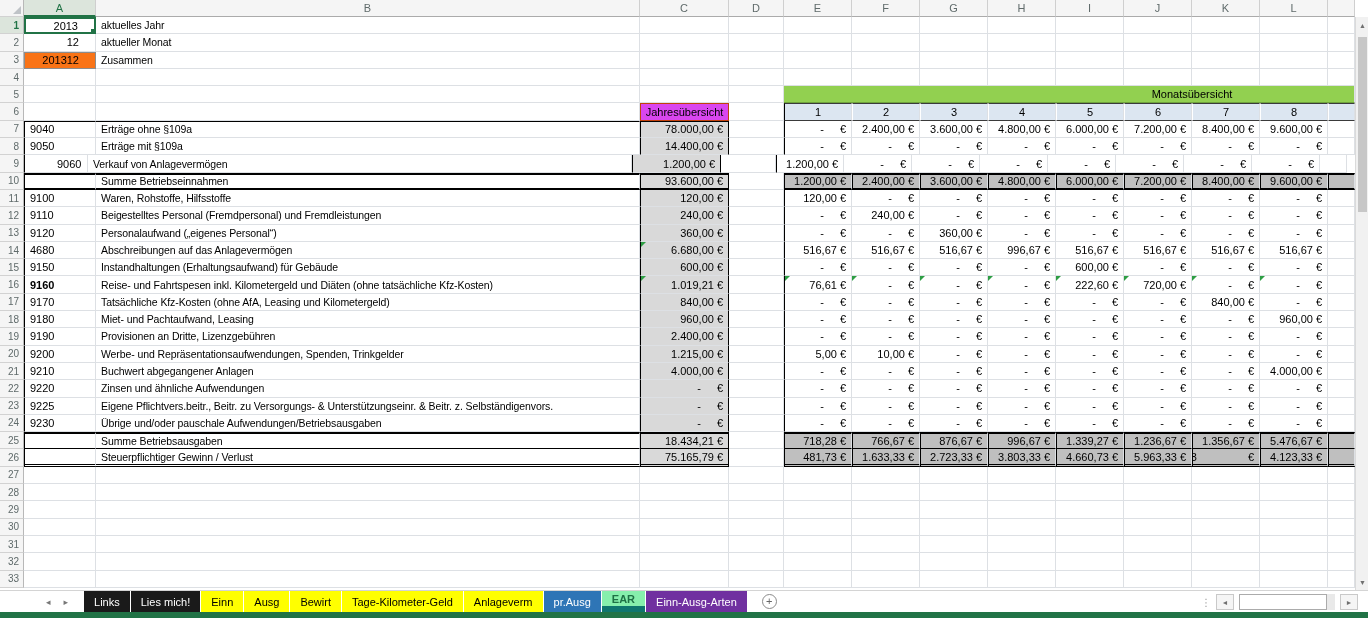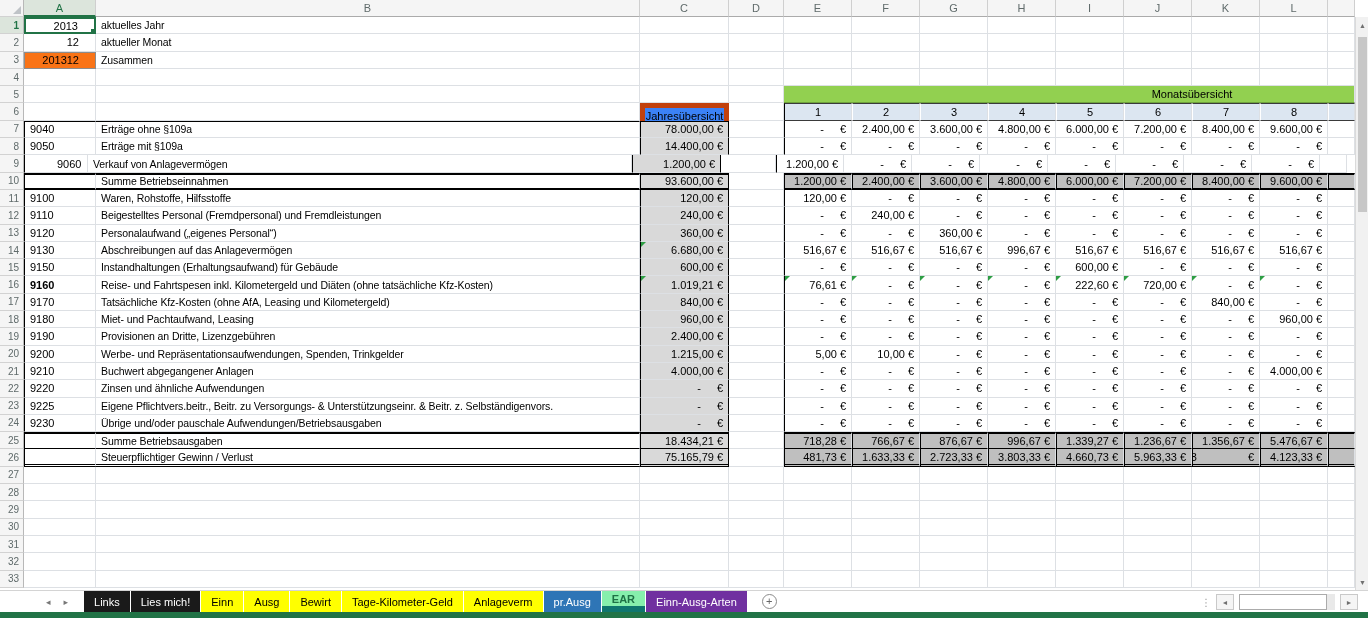--- a/index.html
+++ b/index.html
@@ -27,21 +27,21 @@
   .acct { padding-left:5px; }
   .lbl  { padding-left:5px; font-size:10.5px; letter-spacing:-0.1px; }
 
   .sel  { border:2px solid #217346 !important; background:#fff; position:relative; z-index:2; }
   .sel::after { content:''; position:absolute; right:-3px; bottom:-3px; width:5px; height:5px;
                 background:#217346; border:1px solid #fff; }
   .a3 { background:#f97316; border:1px solid #8C8C8C; }
 
   .band { background:#92D050; position:relative; border-bottom:1px solid #6FA33C; padding:0; }
   .band span { position:absolute; left:408px; top:50%; transform:translate(-50%,-50%); color:#000; }
-  .jah { background:#3b82f6; justify-content:center; border:5px solid #c2410c; padding:8px; }
+  .jah { background:#d946ef; justify-content:center; border:1px solid #c2410c; padding:8px; }
   .mh  { background:#DCE6F1; justify-content:center; padding:0;
          border-top:1px solid #3A3A3A; border-bottom:1px solid #3A3A3A; border-left:1px solid #fff; }
 
   .money { justify-content:flex-end; padding-right:5px; }
   .money .v {}
   .money .cur { margin-left:3px; }
   .money.dash .cur { margin-left:16px; }
   .gray { background:#D9D9D9; border-left:1px solid #000; border-right:1px solid #000; }
   .bl { border-left:1px solid #000; }
   .mfirst { border-left:1px solid #000 !important; }
@@ -494,21 +494,21 @@
           <span class="cur">€</span>
         </div>
         <div class="c money cm dash" style="width: 68px;">
           <span class="v">-</span>
           <span class="cur">€</span>
         </div>
         <div class="c csx" style="width: 27px;"></div>
       </div>
       <div class="row">
         <div class="c gut">14</div>
-        <div class="c ca acct bl" style="width: 72px;">9130</div>
+        <div class="c ca acct bl" style="width: 72px;">4680</div>
         <div class="c cb lbl" style="width: 544px;">Abschreibungen auf das Anlagevermögen</div>
         <div class="c money cc gray flg" style="width: 89px;">
           <span class="v">6.680,00</span>
           <span class="cur">€</span>
         </div>
         <div class="c cd" style="width: 55px;"></div>
         <div class="c money cm mfirst" style="width: 68px;">
           <span class="v">516,67</span>
           <span class="cur">€</span>
         </div>

